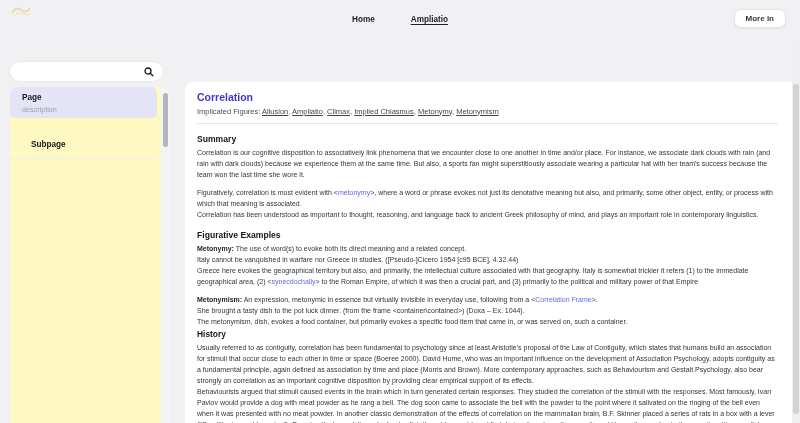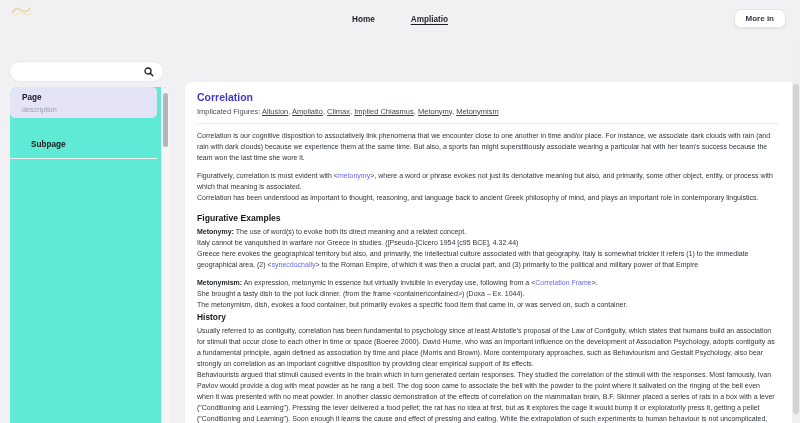--- a/index.html
+++ b/index.html
@@ -23,21 +23,21 @@
             font-size:8px; font-weight:600; color:#33373d;
             font-family:"Liberation Sans", sans-serif; cursor:pointer; }
   
   .search { position:absolute; left:10px; top:62px; width:153px; height:19px;
             background:#fff; border-radius:10px; box-shadow:0 0 0 1px rgba(0,0,0,.03); }
   .search input { position:absolute; left:9px; top:0; width:126px; height:19px;
                   border:none; outline:none; background:transparent; font-size:7.5px;
                   font-family:"Liberation Sans", sans-serif; }
   .search svg { position:absolute; right:9px; top:4.5px; }
   .panel { position:absolute; left:10px; top:87px; width:160px; height:336px;
-           background:#5eead4; border-radius:8px 8px 0 0; overflow:hidden; }
+           background:#fef9c3; border-radius:8px 8px 0 0; overflow:hidden; }
   .panel-track { position:absolute; right:0; top:0; bottom:0; width:9px; background:#f4f4f6; }
   .panel-thumb { position:absolute; right:2px; top:6px; width:5px; height:54px;
                  background:#b5b5bc; border-radius:3px; }
   .item-sel { position:absolute; left:0; top:0; width:147px; height:31px;
               background:#e4e4f6; border-radius:5px; padding:6px 0 0 12px; cursor:pointer; }
   .item-sel .t { font-size:8.2px; font-weight:700; color:#16181c; }
   .item-sel .d { font-size:7.2px; color:#9aa0a8; margin-top:2.5px; }
   .item-sub { position:absolute; left:0; top:44px; width:147px; height:28px;
               padding:9px 0 12px 21px; border-bottom:1px solid #ededf1; cursor:pointer; }
   .item-sub .t { font-size:8.2px; font-weight:700; color:#16181c; }
@@ -97,20 +97,21 @@
   </div>
 </aside>
 
 <main class="card">
   <h1>Correlation</h1>
 
   <div class="figline"><span>Implicated Figures: </span><span class="fig"><a href="#">Allusion</a></span><span class="fig"><a href="#">Ampliatio</a></span><span class="fig"><a href="#">Climax</a></span><span class="fig"><a href="#">Implied Chiasmus</a></span><span class="fig"><a href="#">Metonymy</a></span><span class="fig"><a href="#">Metonymism</a></span></div>
 
   <hr class="divider">
 
+  <h2>Summary</h2>
   <div class="pg">Correlation is our cognitive disposition to associatively link phenomena that we encounter close to one another in time and/or place. For instance, we associate dark clouds with rain (and rain with dark clouds) because we experience them at the same time. But also, a sports fan might superstitiously associate wearing a particular hat with her team's success because the team won the last time she wore it.</div>
   <div class="pg"><span>Figuratively, correlation is most evident with &lt;</span><a href="#" class="ilink">metonymy</a><span>&gt;, where a word or phrase evokes not just its denotative meaning but also, and primarily, some other object, entity, or process with which that meaning is associated.</span>
     <div>Correlation has been understood as important to thought, reasoning, and language back to ancient Greek philosophy of mind, and plays an important role in contemporary linguistics.</div>
   </div>
 
   <h2>Figurative Examples</h2>
   <div class="pg">
     <div><b class="lead">Metonymy:</b><span> The use of word(s) to evoke both its direct meaning and a related concept.</span></div>
     <div>Italy cannot be vanquished in warfare nor Greece in studies. ([Pseudo-]Cicero 1954 [c95 BCE], 4.32.44)</div>
     <div><span>Greece here evokes the geographical territory but also, and primarily, the intellectual culture associated with that geography. Italy is somewhat trickier it refers (1) to the immediate geographical area, (2) &lt;</span><a href="#" class="ilink">synecdochally</a><span>&gt; to the Roman Empire, of which it was then a crucial part, and (3) primarily to the political and military power of that Empire</span></div>

